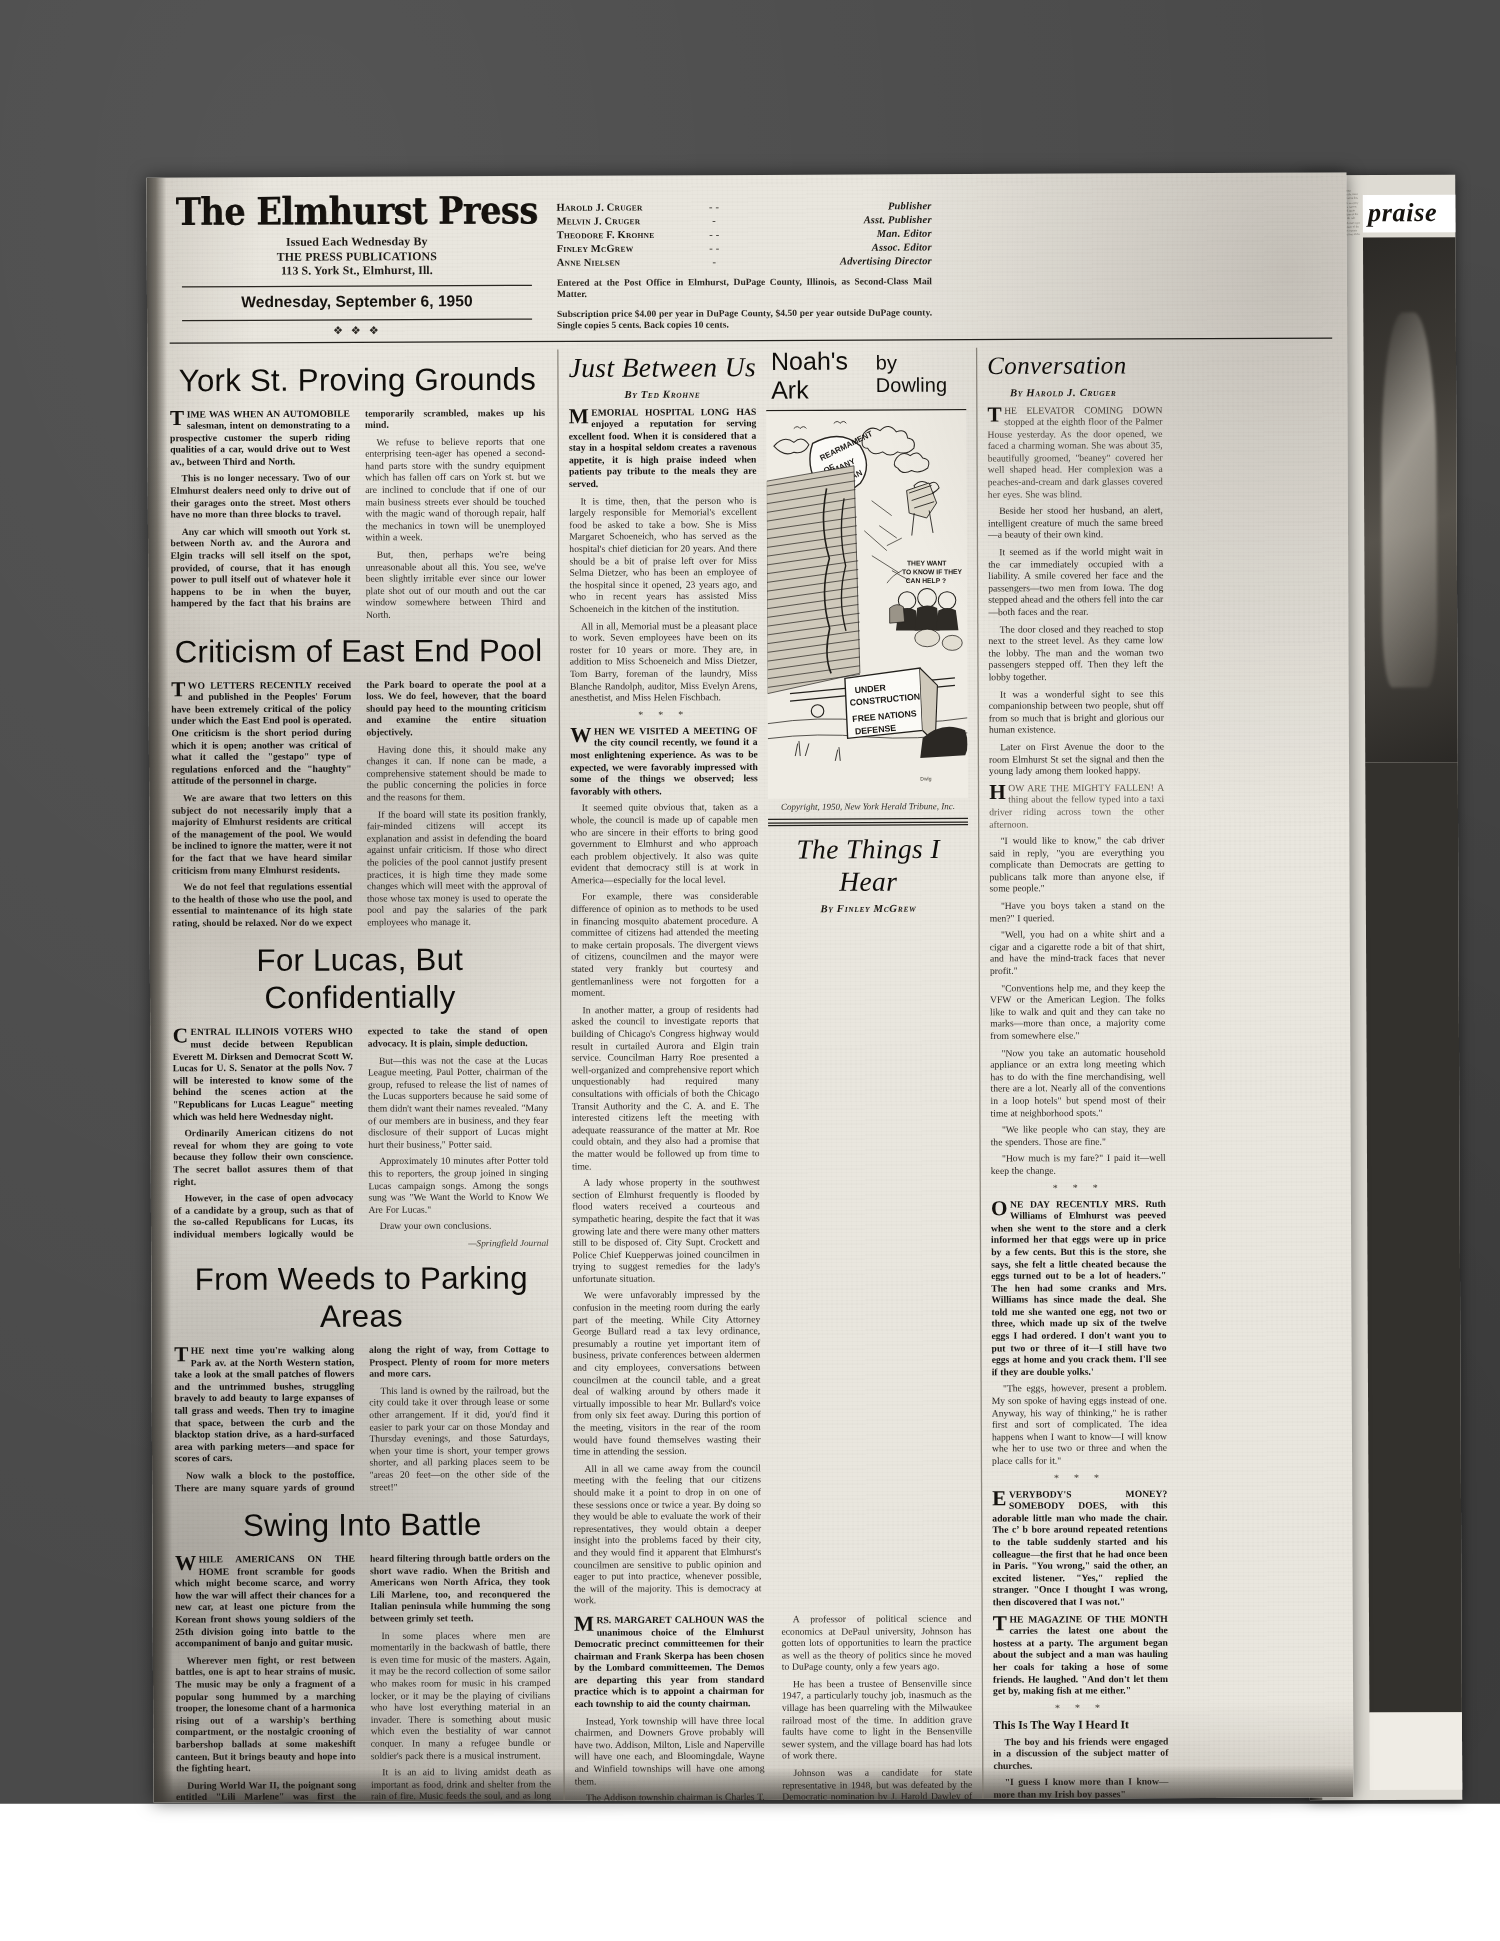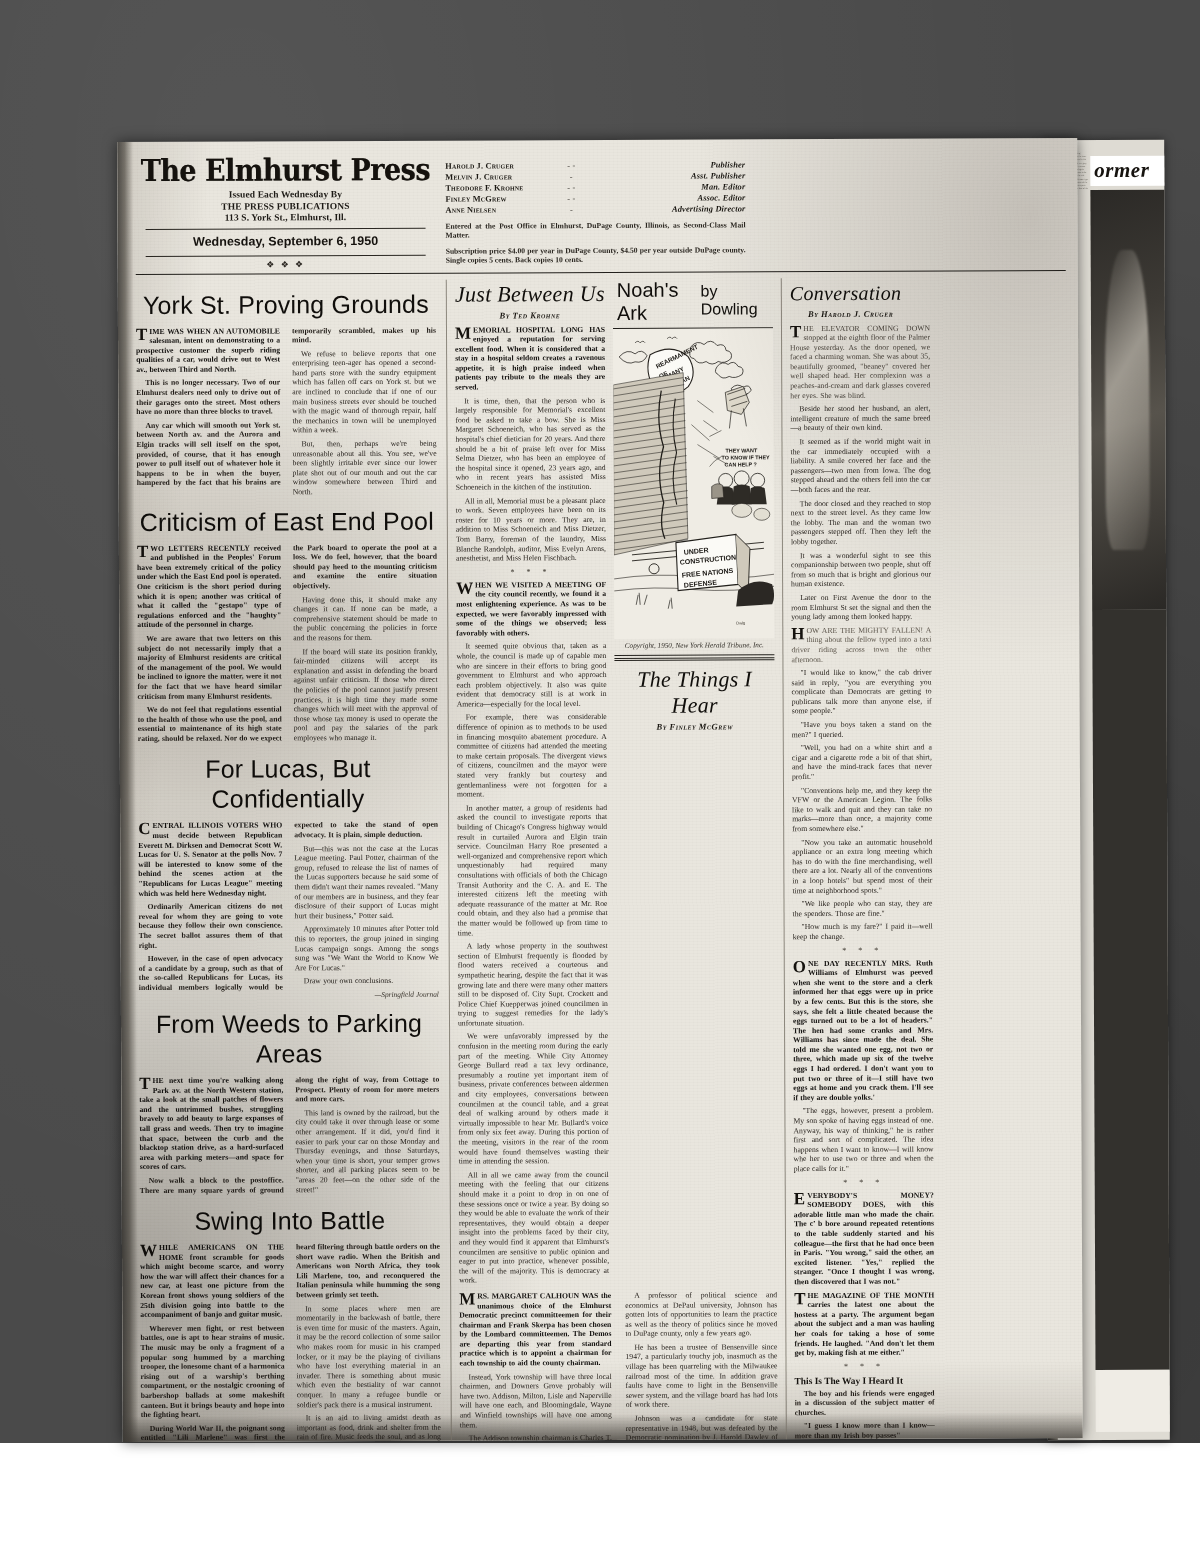--- a/index.html
+++ b/index.html
@@ -165,21 +165,21 @@
 
 <div class="scanbed"></div>
 <div class="whitebase"></div>
 
 <div class="nextpage">
   <div class="np-gutter"></div>
   <div class="np-col">
     the small text of the adjoining newspaper page runs down the inner gutter and is too small to read in this scan but its lines are visible as a grey texture of type set solid in a narrow measure repeated again and again down the length of the column to the bottom of the sheet where the rule ends the text continues with more type set solid in the narrow measure of the column and the grey texture repeats itself once more toward the foot of the page
   </div>
   <div class="np-headbox"></div>
-  <div class="np-head">ormer</div>
+  <div class="np-head">praise</div>
   <div class="np-photo">
       <div class="fig"></div>
     </div>
   <div class="np-dark"></div>
   <div class="np-white"></div>
 </div>
 
 <div class="sheet">
   <div class="grain"></div>
   <div class="tornleft"></div>

